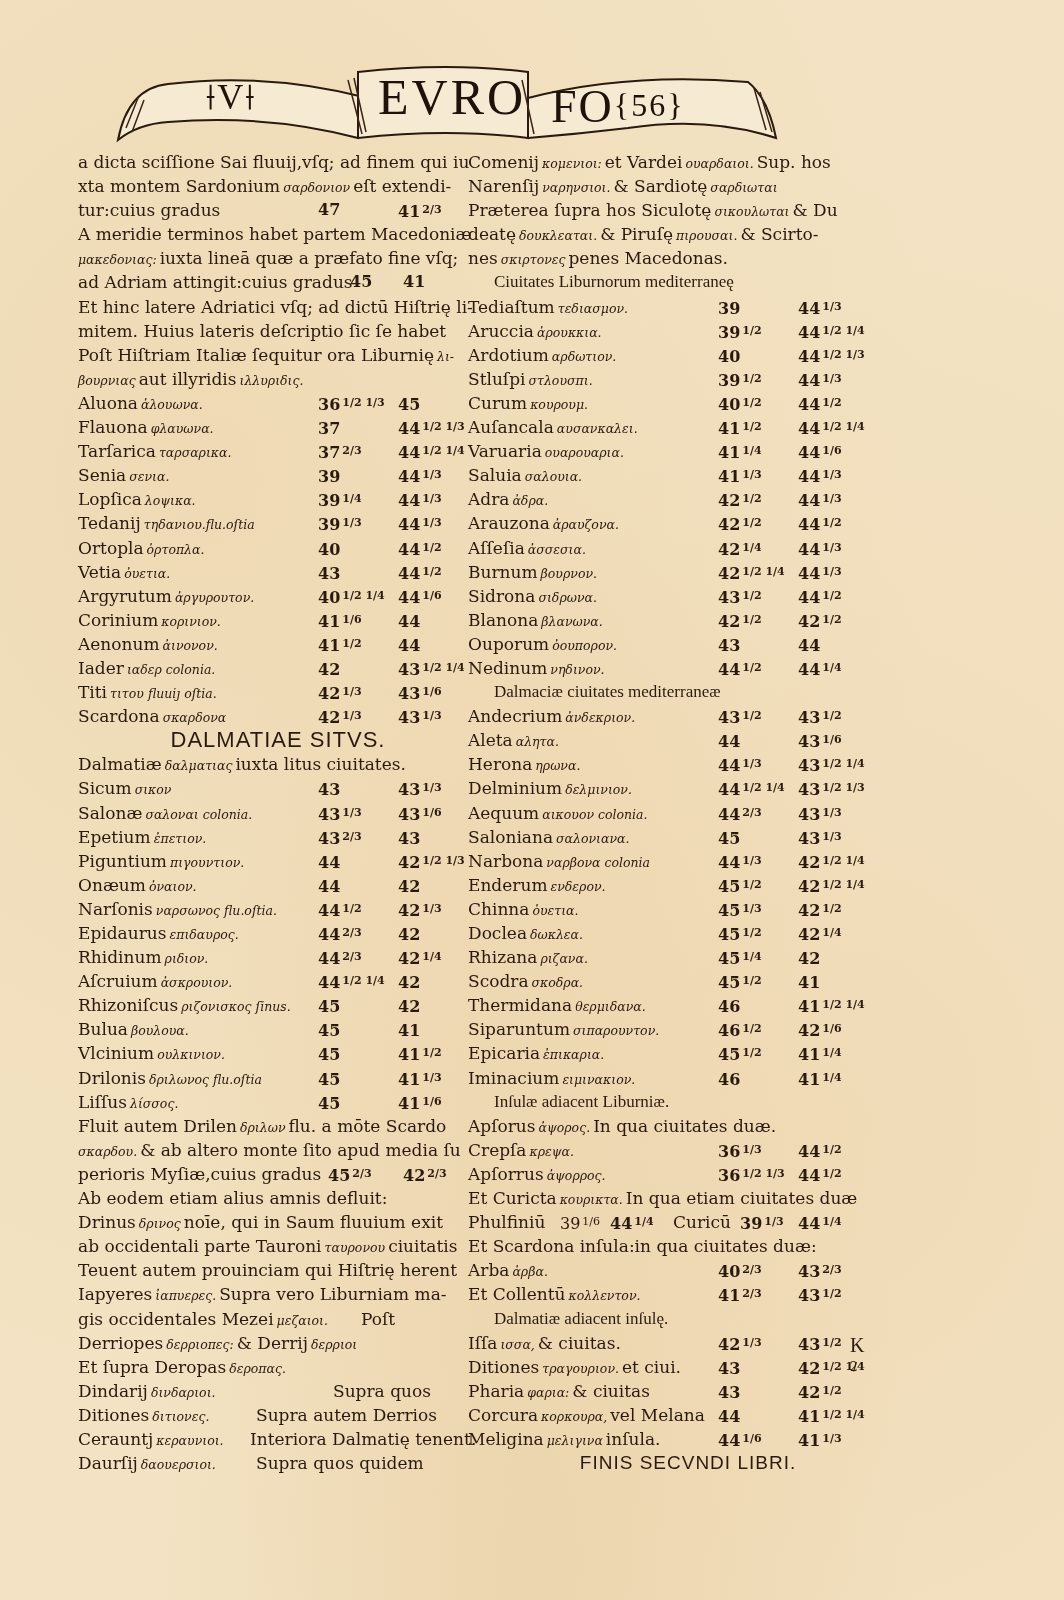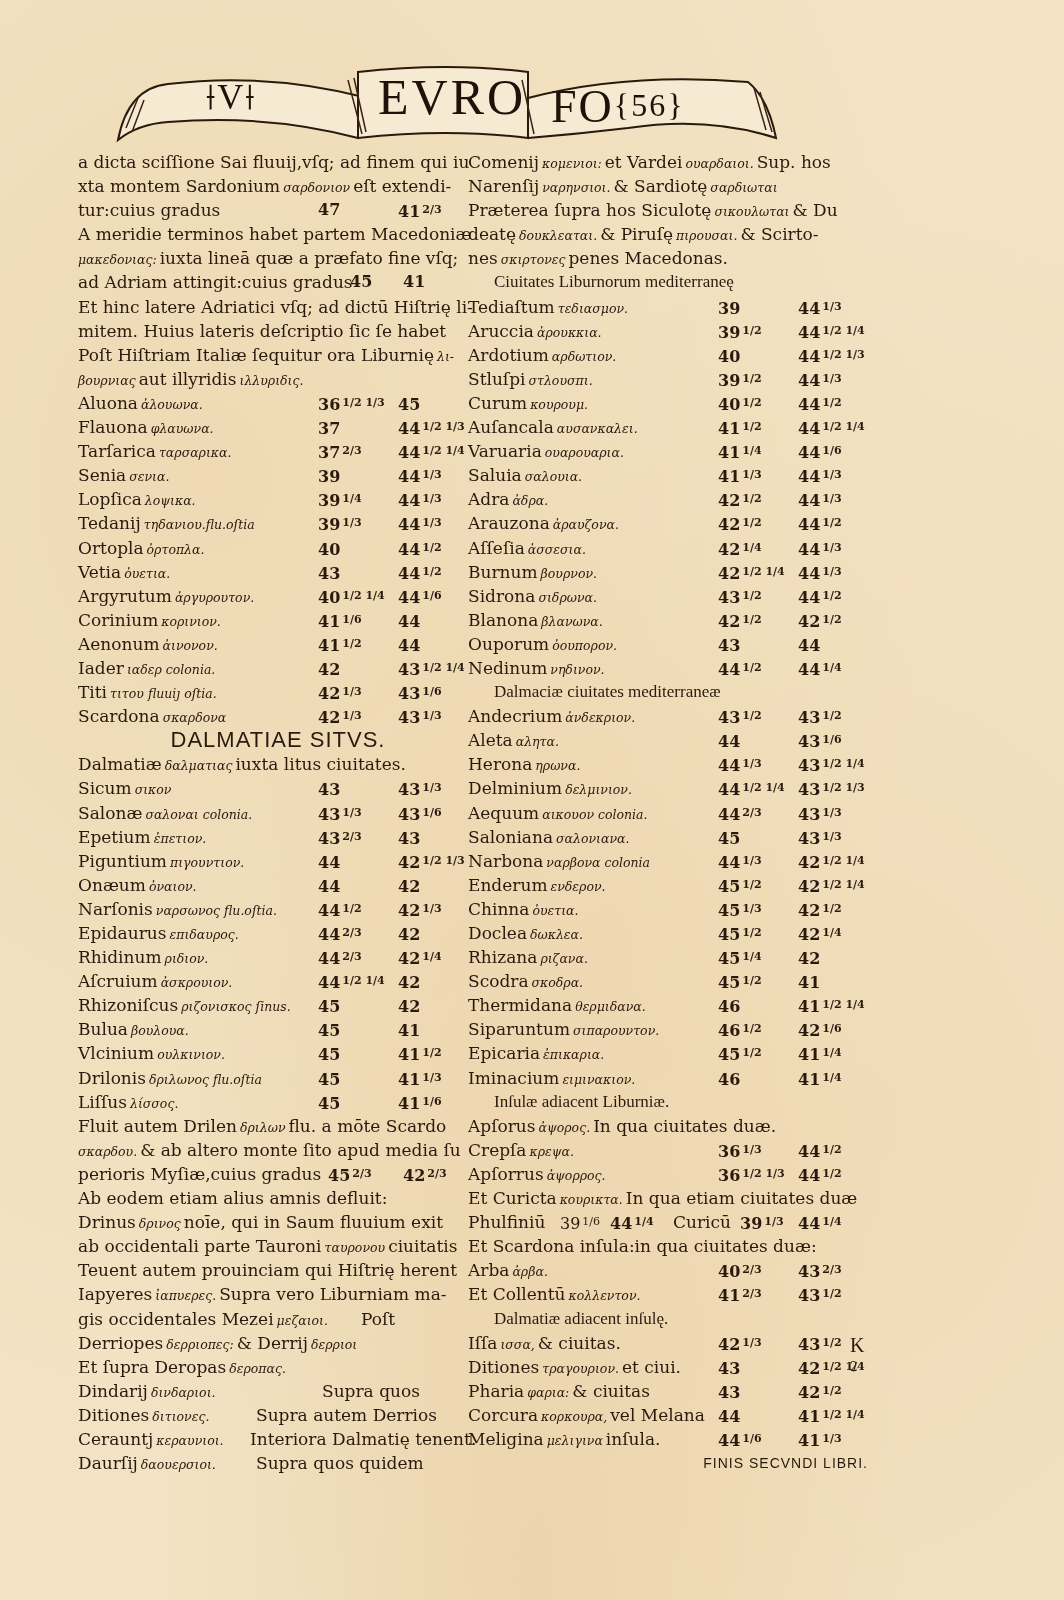--- a/index.html
+++ b/index.html
@@ -241,21 +241,21 @@
     <div class="line"><span>Ab eodem etiam alius amnis defluit:</span></div>
     <div class="line"><span>Drinus</span><span class="greek">δρινος</span><span>noīe, qui in Saum fluuium exit</span></div>
     <div class="line"><span>ab occidentali parte Tauroni</span><span class="greek">ταυρονου</span><span>ciuitatis</span></div>
     <div class="line"><span>Teuent autem prouinciam qui Hiſtrię herent</span></div>
     <div class="line"><span>Iapyeres</span><span class="greek">ἰαπυερες.</span><span>Supra vero Liburniam ma-</span></div>
     <div class="line"><span>gis occidentales Mezei</span><span class="greek">μεζαιοι.</span><span style="margin-left:30px">Poſt</span></div>
     <div class="line"><span>Derriopes</span><span class="greek">δερριοπες:</span><span>&amp; Derrij</span><span class="greek">δερριοι</span></div>
     <div class="line"><span>Et ſupra Deropas</span><span class="greek">δεροπας.</span></div>
     <div class="row">
         <span class="name"><span>Dindarij</span><span class="greek">δινδαριοι.</span></span>
-        <span style="position:absolute;left:244px">Supra quos</span>
+        <span style="position:absolute;left:255px">Supra quos</span>
       </div>
     <div class="row">
         <span class="name"><span>Ditiones</span><span class="greek">διτιονες.</span></span>
         <span style="position:absolute;left:178px">Supra autem Derrios</span>
       </div>
     <div class="row">
         <span class="name"><span>Cerauntj</span><span class="greek">κεραυνιοι.</span></span>
         <span style="position:absolute;left:172px">Interiora Dalmatię tenent.</span>
       </div>
     <div class="row">
@@ -503,18 +503,18 @@
           <span class="lon"><span>44</span><span class="frac"></span></span>
           <span class="lat"><span>41</span><span class="frac">1/2 1/4</span></span>
         </div>
         <div class="row">
           <span class="name"><span>Meligina</span><span class="greek">μελιγινα</span><span>inſula.</span></span>
           <span class="lon"><span>44</span><span class="frac">1/6</span></span>
           <span class="lat"><span>41</span><span class="frac">1/3</span></span>
         </div>
       </div>
 
-    <div class="line heading-caps" style="font-size:14px;text-align:right;padding-left:40px">FINIS SECVNDI LIBRI.</div>
+    <div class="line heading-caps" style="font-size:19px;text-align:center;padding-left:40px">FINIS SECVNDI LIBRI.</div>
   </div>
 
   <div class="signature">K</div>
   <div class="mark">2</div>
 </div>
 
 </body></html>

